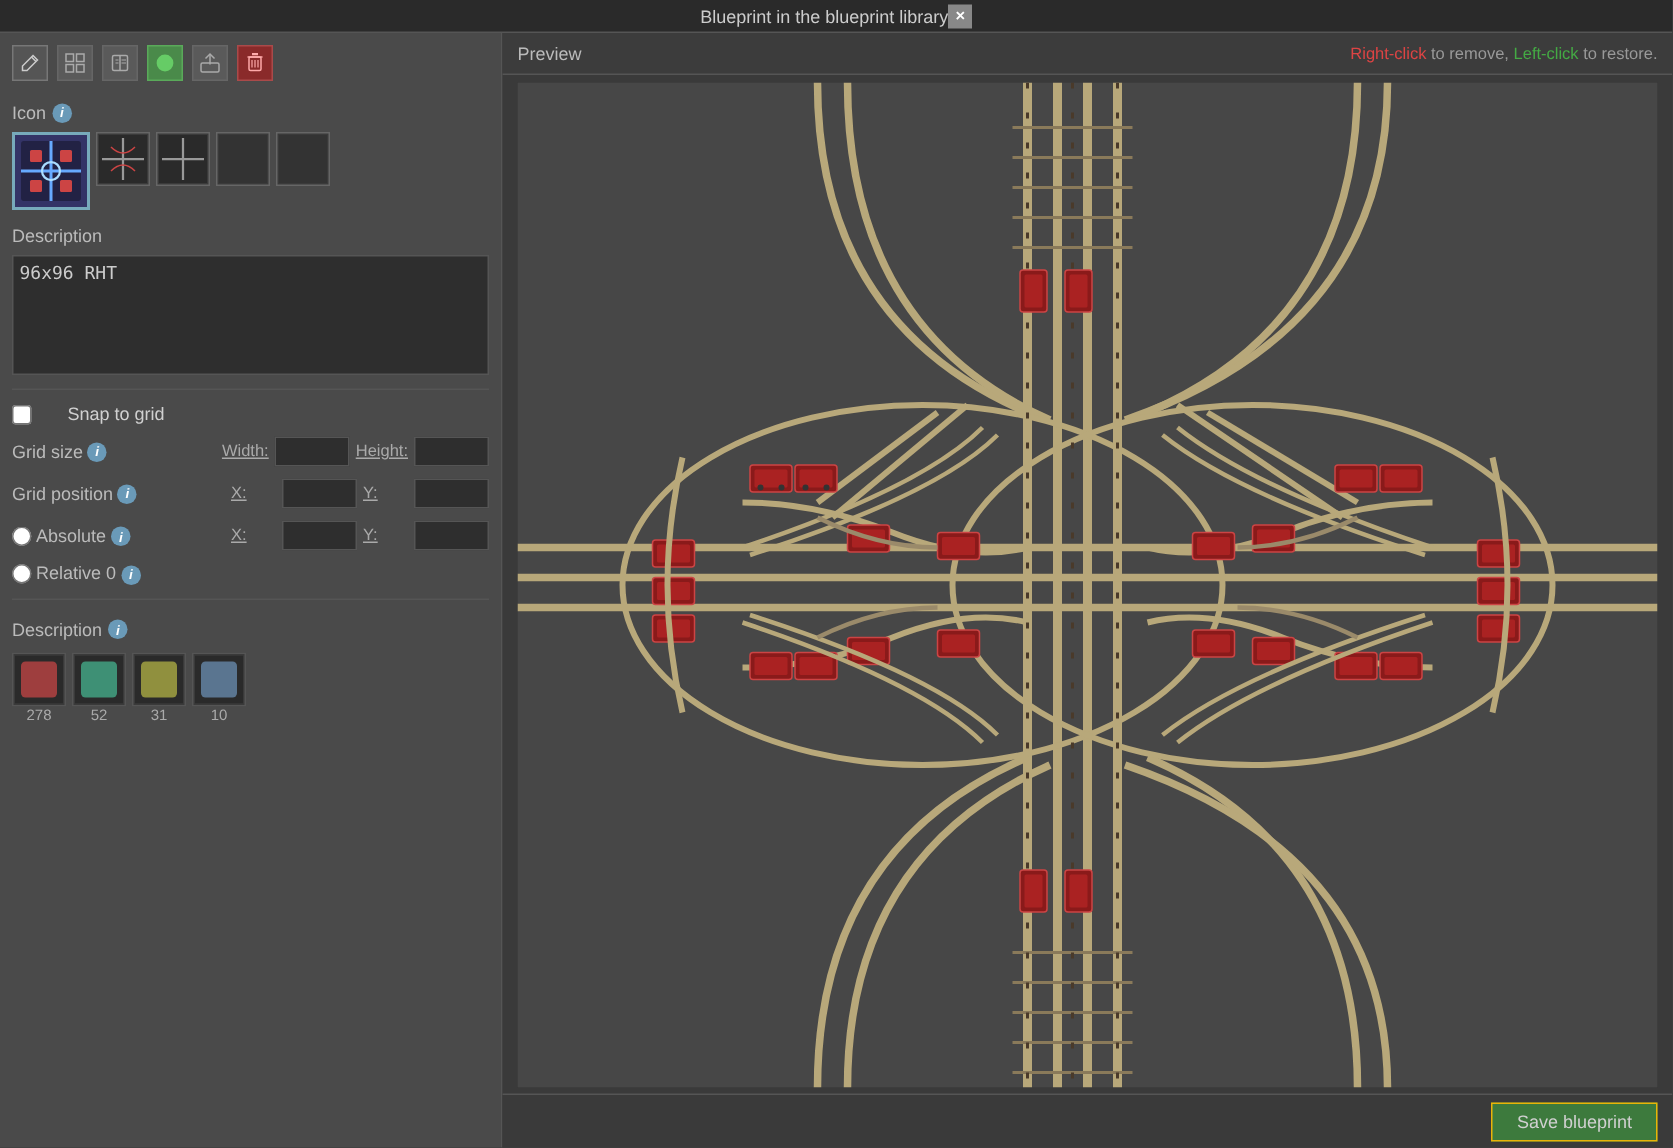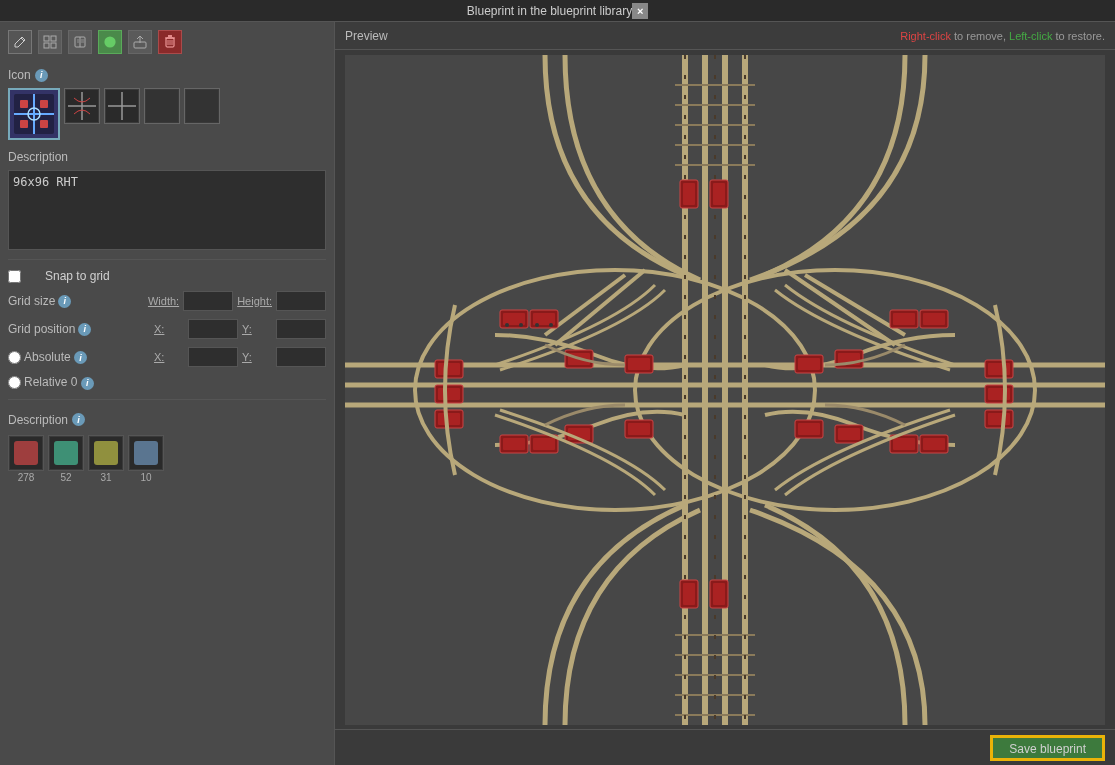--- a/index.html
+++ b/index.html
@@ -303,21 +303,21 @@
       height: 36px;
       background: #3a3a3a;
       border-top: 1px solid #555;
       display: flex;
       align-items: center;
       justify-content: flex-end;
       padding: 0 10px;
     }
     #save-btn {
       background: #3d7a3d;
-      border: 3px solid #eab308;
+      border: 1px solid #eab308;
       color: #d0d0d0;
       font-size: 12px;
       padding: 4px 16px;
       cursor: pointer;
       height: 26px;
     }
 
     
     .name-icon-btn {
       width: 24px;

